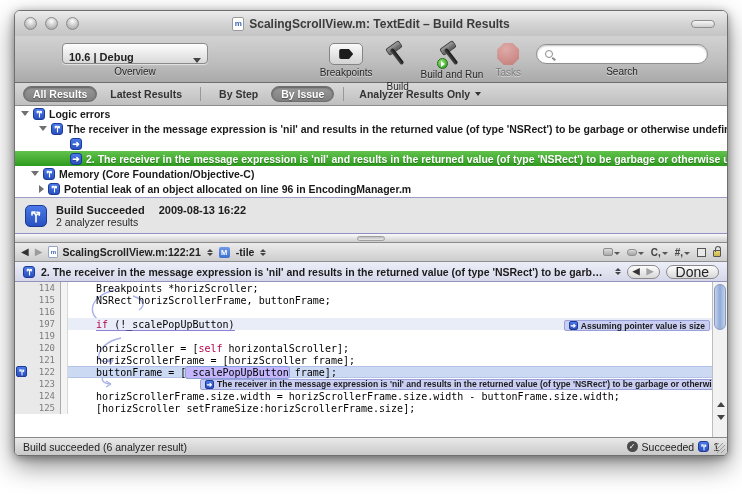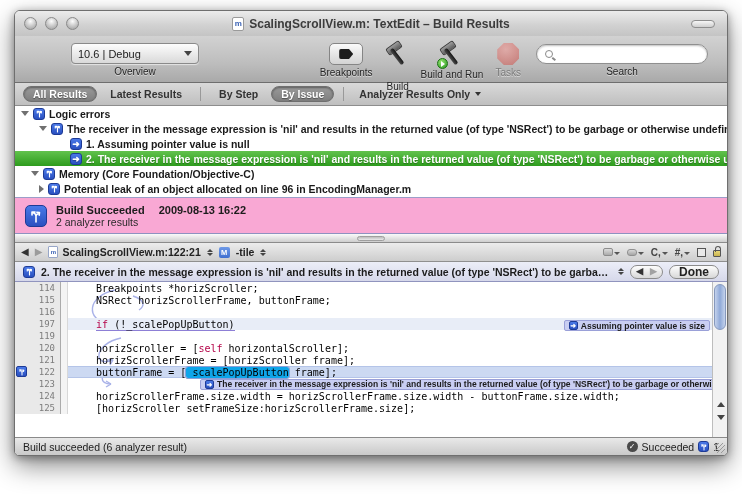--- a/index.html
+++ b/index.html
@@ -30,24 +30,24 @@
   .toolbar {
     height:47px; flex:0 0 47px;
     background:linear-gradient(#d2d2d2,#bdbdbd 60%,#a9a9a9);
     border-bottom:1px solid #6e6e6e;
     display:flex; align-items:flex-start; padding:5px 10px 0 10px; position:relative;
   }
   .tb-item { display:flex; flex-direction:column; align-items:center; }
   .tb-label { font-size:10px; color:#262626; margin-top:2px; text-shadow:0 1px 0 rgba(255,255,255,.5); }
   .tb-label.dim { color:#7d7d7d; }
   .popup-btn {
-    width:128px; height:21px; margin-top:2px; border-radius:4px;
+    width:146px; height:21px; margin-top:2px; border-radius:4px;
     background:linear-gradient(#fdfdfd,#d9d9d9); border:1px solid #8a8a8a;
     box-shadow:0 1px 1px rgba(255,255,255,.6);
-    display:flex; align-items:center; font-size:11px; font-weight:normal; color:#222; padding:0 6px;
+    display:flex; align-items:flex-end; font-size:11px; font-weight:bold; color:#222; padding:0 6px;
   }
   .popup-btn .grow { flex:1; }
   .overview-wrap { width:220px; align-items:center; }
   .caret-down { width:0; height:0; border-left:4px solid transparent; border-right:4px solid transparent; border-top:5px solid #444; }
   .bp-btn { width:34px; height:22px; margin-top:2px; border-radius:5px;
     background:linear-gradient(#fafafa,#d3d3d3); border:1px solid #858585;
     display:flex; align-items:center; justify-content:center; }
   .bp-glyph { width:14px; height:10px; background:#1d1d1d; border-radius:2px;
     clip-path:polygon(0 0, 70% 0, 100% 50%, 70% 100%, 0 100%); }
   .hammer { width:30px; height:26px; position:relative; }
@@ -87,21 +87,21 @@
   .disc.closed { border-top:4px solid transparent; border-bottom:4px solid transparent; border-left:5px solid #707070; }
   .disc.none { width:9px; }
   .an-icon { width:12px; height:12px; border-radius:3px; flex:0 0 auto;
     background:linear-gradient(#4a79e8,#2a50c0); border:1px solid #1d3a96;
     display:flex; align-items:center; justify-content:center; }
   .an-icon svg { display:block; }
   .arrow-icon { width:12px; height:12px; border-radius:3px; flex:0 0 auto;
     background:linear-gradient(#4a79e8,#2a50c0); border:1px solid #1d3a96;
     color:#fff; font-size:9px; line-height:10px; text-align:center; font-weight:bold; }
   
-  .build-panel { flex:0 0 37px; background:#f9a8d4; border-top:1px solid #9b9ec9; border-bottom:1px solid #8f92c0;
+  .build-panel { flex:0 0 37px; background:#e5e5e5; border-top:1px solid #9b9ec9; border-bottom:1px solid #8f92c0;
     display:flex; align-items:center; padding:0 10px; gap:9px; }
   .an-icon.big { width:22px; height:22px; border-radius:5px; }
   .bp-text { display:flex; flex-direction:column; justify-content:center; }
   .bp-line1 { font-size:11px; font-weight:bold; color:#1c1c1c; display:flex; gap:14px; }
   .bp-line2 { font-size:10.5px; color:#2a2a2a; }
   
   .splitter { flex:0 0 9px; background:linear-gradient(#fafafa,#cecece); border-bottom:1px solid #8b8b8b; position:relative; }
   .dimple { position:absolute; left:50%; top:2px; width:28px; height:5px; margin-left:-14px; border-radius:3px;
     background:linear-gradient(#bdbdbd,#e9e9e9); border:1px solid #9f9f9f; }
   
@@ -128,35 +128,35 @@
   .ic-lock::before { content:""; position:absolute; left:1px; top:-5px; width:4px; height:5px; border:1.5px solid #555; border-bottom:none; border-radius:4px 4px 0 0; }
   .tiny-caret { width:0; height:0; border-left:3px solid transparent; border-right:3px solid transparent; border-top:3.5px solid #555; margin-top:3px;}
   
   .msgbar { flex:0 0 20px; background:linear-gradient(#eceef8,#d6d8ea); border-bottom:1px solid #9094be;
     display:flex; align-items:center; padding:0 8px; gap:6px; font-size:10.5px; font-weight:bold; color:#1c1c1c; }
   .msg-text { white-space:nowrap; overflow:hidden; text-overflow:ellipsis; flex:1; }
   .cap-btns { display:flex; border:1px solid #8b8b8b; border-radius:8px; background:linear-gradient(#fdfdfd,#d8d8d8); height:14px; align-items:center; padding:0 5px; gap:7px; }
   .cap-btns span { font-size:9px; line-height:1; color:#333; }
   .cap-btns span.dim { color:#a2a2a2; }
   .done-btn { border:1px solid #8b8b8b; border-radius:8px; background:linear-gradient(#fdfdfd,#d8d8d8);
-    height:14px; display:flex; align-items:center; padding:0 9px; font-size:12px; font-weight:bold; color:#222;text-align:center; }
+    height:14px; display:flex; align-items:center; padding:0 9px; font-size:14px; font-weight:normal; color:#222;text-align:center; }
   
   .editor { flex:1; position:relative; background:#fff; overflow:hidden; display:flex; }
   .code-pane { flex:1; position:relative; overflow:hidden; }
   .code-line { height:12px; display:flex; align-items:center; position:relative; }
   .gutter-cell { width:46px; flex:0 0 46px; height:100%; background:#e9e9e9; border-right:1px solid #ababab;
     font-family:"DejaVu Sans Mono", monospace; font-size:9px; color:#7c7c7c; text-align:right;
     padding-right:5px; line-height:12px; position:relative; }
   .gutter-badge { position:absolute; left:1px; top:0px; width:11px; height:11px; border-radius:2px;
     background:linear-gradient(#4a79e8,#2a50c0); border:1px solid #1d3a96; display:flex; align-items:center; justify-content:center;}
   .ribbon { width:7px; flex:0 0 7px; height:100%; background:#f4f4f4; border-right:1px solid #d8d8d8; }
   .code-text { font-family:"DejaVu Sans Mono", monospace; font-size:10px; white-space:pre; color:#000; padding-left:4px; }
   .kw { color:#b5054a; }
   .u { border-bottom:1px solid #8d7fd6; }
-  .boxed { background:#0ea5e9; outline:1px solid #8aa0d8; border-radius:2px;margin-top:28px; }
+  .boxed { background:#c4b5fd; outline:1px solid #8aa0d8; border-radius:2px;margin-top:28px; }
   .hl-focus { background:#e8edf7; }
   .hl-selected { background:#ccd9f2; box-shadow:inset 0 1px 0 #b4c4e8, inset 0 -1px 0 #b4c4e8; }
   .note { background:#c9cef2; border:1px solid #9aa0d8; border-radius:2px; font-size:8.5px; font-weight:bold;
     color:#1c1c1c; display:inline-flex; align-items:center; gap:3px; padding:0 4px; height:11px; white-space:nowrap; }
   .note .arrow-icon { width:9px; height:9px; font-size:7px; line-height:8px; border-radius:2px; }
   .note-right { position:absolute; right:2px; top:0; }
   .note-122 { margin-left:128px; }
   .arrows-svg { position:absolute; left:54px; top:0; pointer-events:none; }
   
   .vscroll { flex:0 0 15px; background:#f2f2f2; border-left:1px solid #bdbdbd; position:relative; }
@@ -266,21 +266,20 @@
         <span class="an-icon">
           <svg width="9" height="9" viewBox="0 0 16 16">
             <path d="M8 14 L8 8 C8 5 5 5 4 4 M4 4 L4 7 M4 4 L7 4 M8 8 C8 6 10 6 11.5 4.5 M11.5 4.5 L8.8 4.2 M11.5 4.5 L11.2 7.2" stroke="#fff" stroke-width="2" fill="none" stroke-linecap="round"></path>
           </svg>
         </span>
         <span>The receiver in the message expression is 'nil' and results in the returned value (of type 'NSRect') to be garbage or otherwise undefin...</span>
       </div>
       <div class="rrow" style="padding-left: 42px;">
         <span class="disc none"></span>
         <span class="arrow-icon">➜</span>
-        <span>1. Assuming pointer value is null</span>
       </div>
       <div class="rrow selected" style="padding-left: 42px;">
         <span class="disc none"></span>
         <span class="arrow-icon">➜</span>
         <span>2. The receiver in the message expression is 'nil' and results in the returned value (of type 'NSRect') to be garbage or otherwise undefined</span>
       </div>
       <div class="rrow" style="padding-left: 16px;">
         <span class="disc open"></span>
         <span class="an-icon">
           <svg width="9" height="9" viewBox="0 0 16 16">

